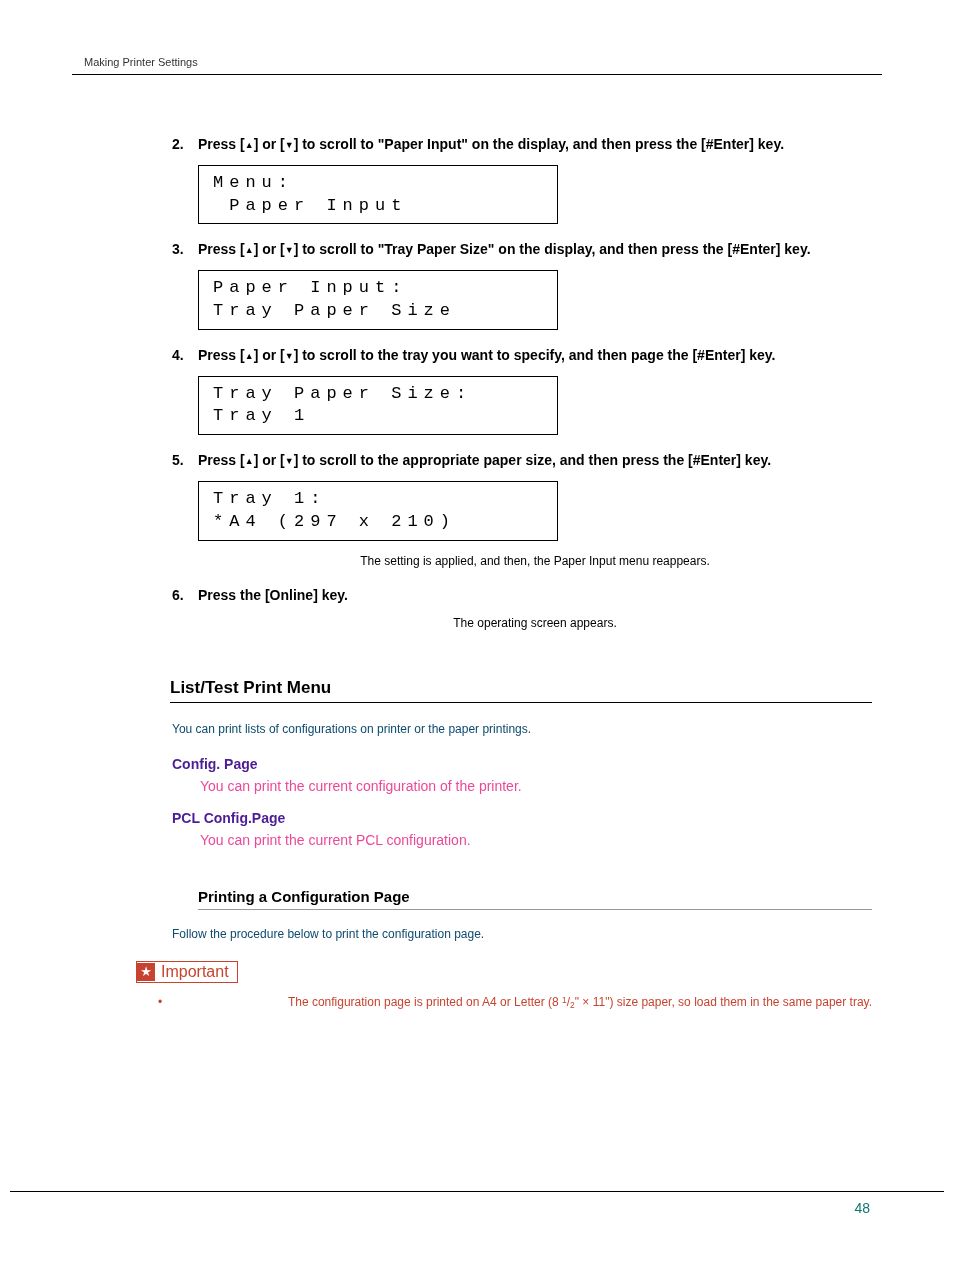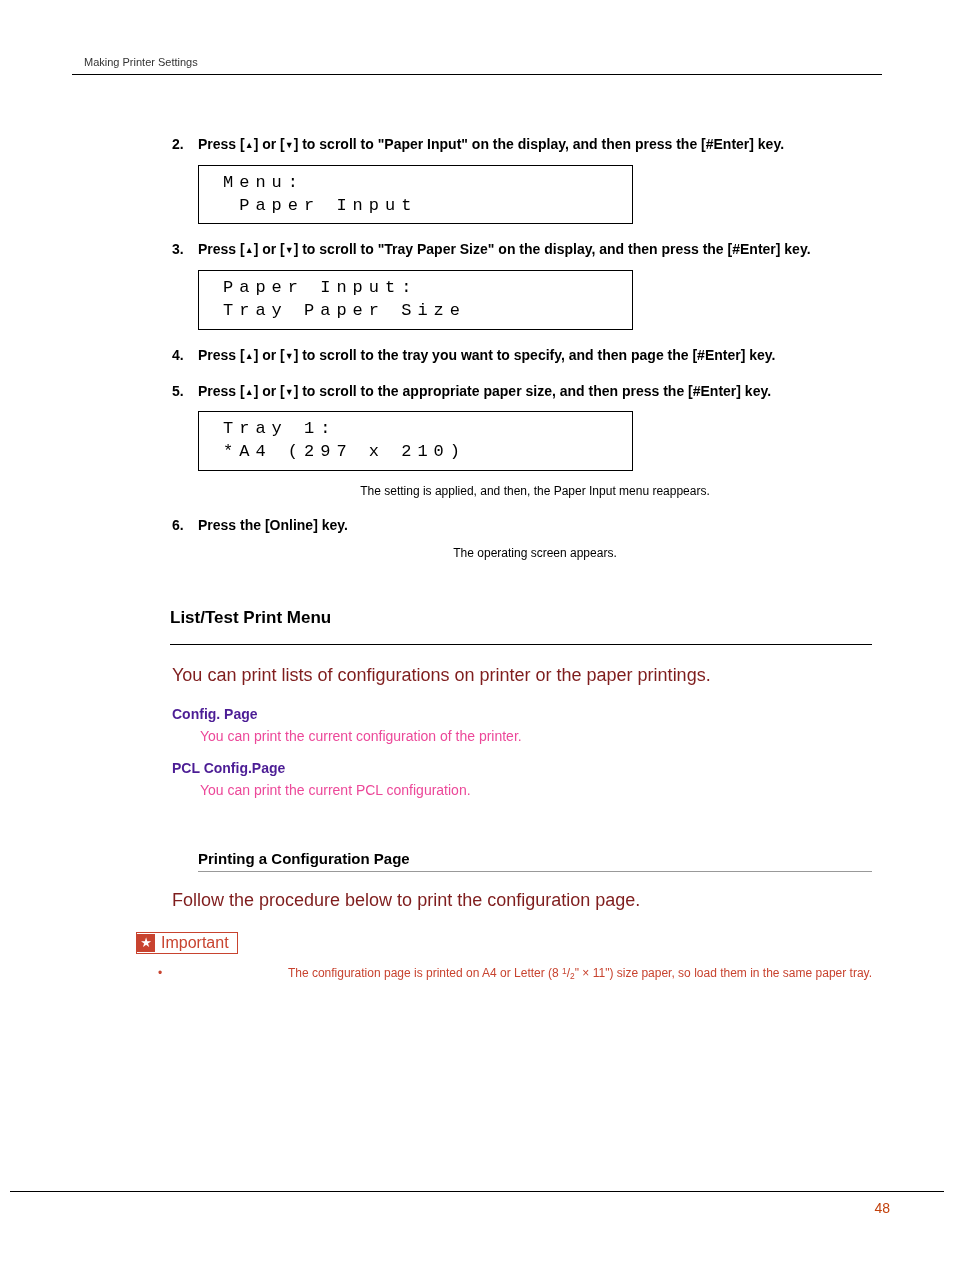--- a/index.html
+++ b/index.html
@@ -41,61 +41,61 @@
   .step-num {
     width: 26px;
     flex-shrink: 0;
   }
   .step-text {
     flex: 1;
     line-height: 1.4;
   }
   .display-box {
     border: 1px solid #000;
-    width: 435px;
+    width: 360px;
     margin-left: 26px;
     margin-bottom: 12px;
-    padding: 6px 14px 6px 24px;
+    padding: 6px 14px 6px 14px;
     font-family: "Courier New", monospace;
     font-size: 17px;
     letter-spacing: 6px;
     line-height: 1.35;
     white-space: pre;
   }
   .body-text {
     margin-left: 26px;
     font-size: 12px;
     color: #000;
     margin-bottom: 14px;
     line-height: 1.4;
     text-align: center;
   }
   .intro-text {
-    font-size: 18px;
-    color: #7f1d1d;
+    font-size: 12px;
+    color: #0c4a6e;
     margin-bottom: 18px;
     line-height: 1.4;
   }
   .section-heading {
     font-size: 17px;
     font-weight: bold;
     color: #000;
     border-bottom: 1px solid #000;
-    padding-bottom: 16px;
+    padding-bottom: 4px;
     margin-top: 46px;
     margin-bottom: 18px;
     margin-left: -2px;
   }
   .subsection-heading {
     font-size: 15px;
     font-weight: bold;
     color: #000;
     border-bottom: 1px solid #999;
     padding-bottom: 4px;
-    margin-top: 52px;
+    margin-top: 40px;
     margin-bottom: 16px;
     margin-left: 26px;
   }
   .term {
     font-size: 14px;
     font-weight: bold;
     color: #4c1d95;
     margin-bottom: 6px;
   }
   .term-desc {
@@ -135,23 +135,23 @@
   }
   .note-bullet {
     width: 16px;
     flex-shrink: 0;
     text-align: center;
   }
   .note-text { flex: 1; text-align: right; }
   .page-number {
     position: absolute;
     bottom: 54px;
-    right: 64px;
-    font-size: 14px;
-    color: #c2410c;
+    right: 84px;
+    font-size: 14px;
+    color: #0f766e;
   }
   .footer-rule {
     position: absolute;
     bottom: 78px;
     left: 10px;
     right: 10px;
     border-top: 1px solid #000;
   }
   .tri { font-size: 9px; vertical-align: 1px; }
   sup { font-size: 0.7em; vertical-align: 3px; }
@@ -191,20 +191,22 @@
     </div>
 
     
     <div class="step">
       <div class="step-line">
         <span class="step-num">4.</span>
         <span class="step-text">
           <span>Press [</span><span class="tri">▲</span><span>] or [</span><span class="tri">▼</span><span>] to scroll to the tray you want to specify, and then page the [#Enter] key.</span>
         </span>
       </div>
+      <div class="display-box">Tray Paper Size:
+Tray 1</div>
     </div>
 
     
     <div class="step">
       <div class="step-line">
         <span class="step-num">5.</span>
         <span class="step-text">
           <span>Press [</span><span class="tri">▲</span><span>] or [</span><span class="tri">▼</span><span>] to scroll to the appropriate paper size, and then press the [#Enter] key.</span>
         </span>
       </div>

